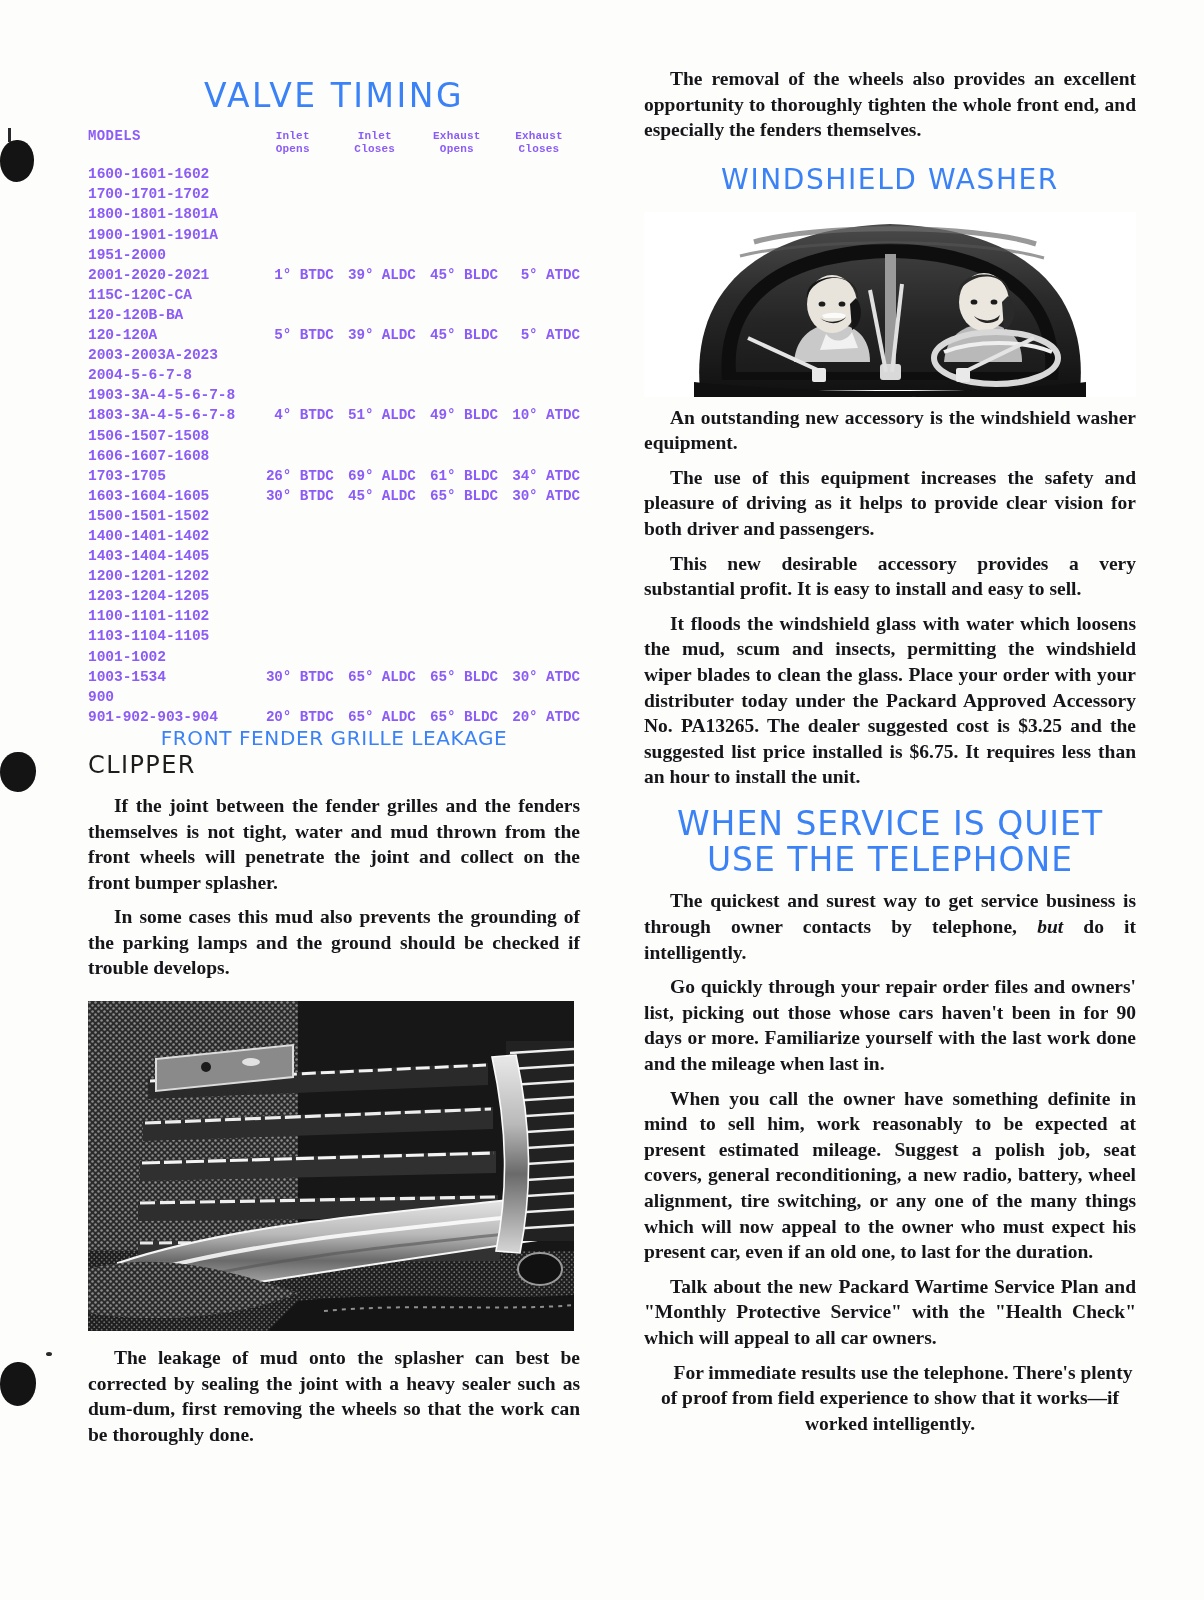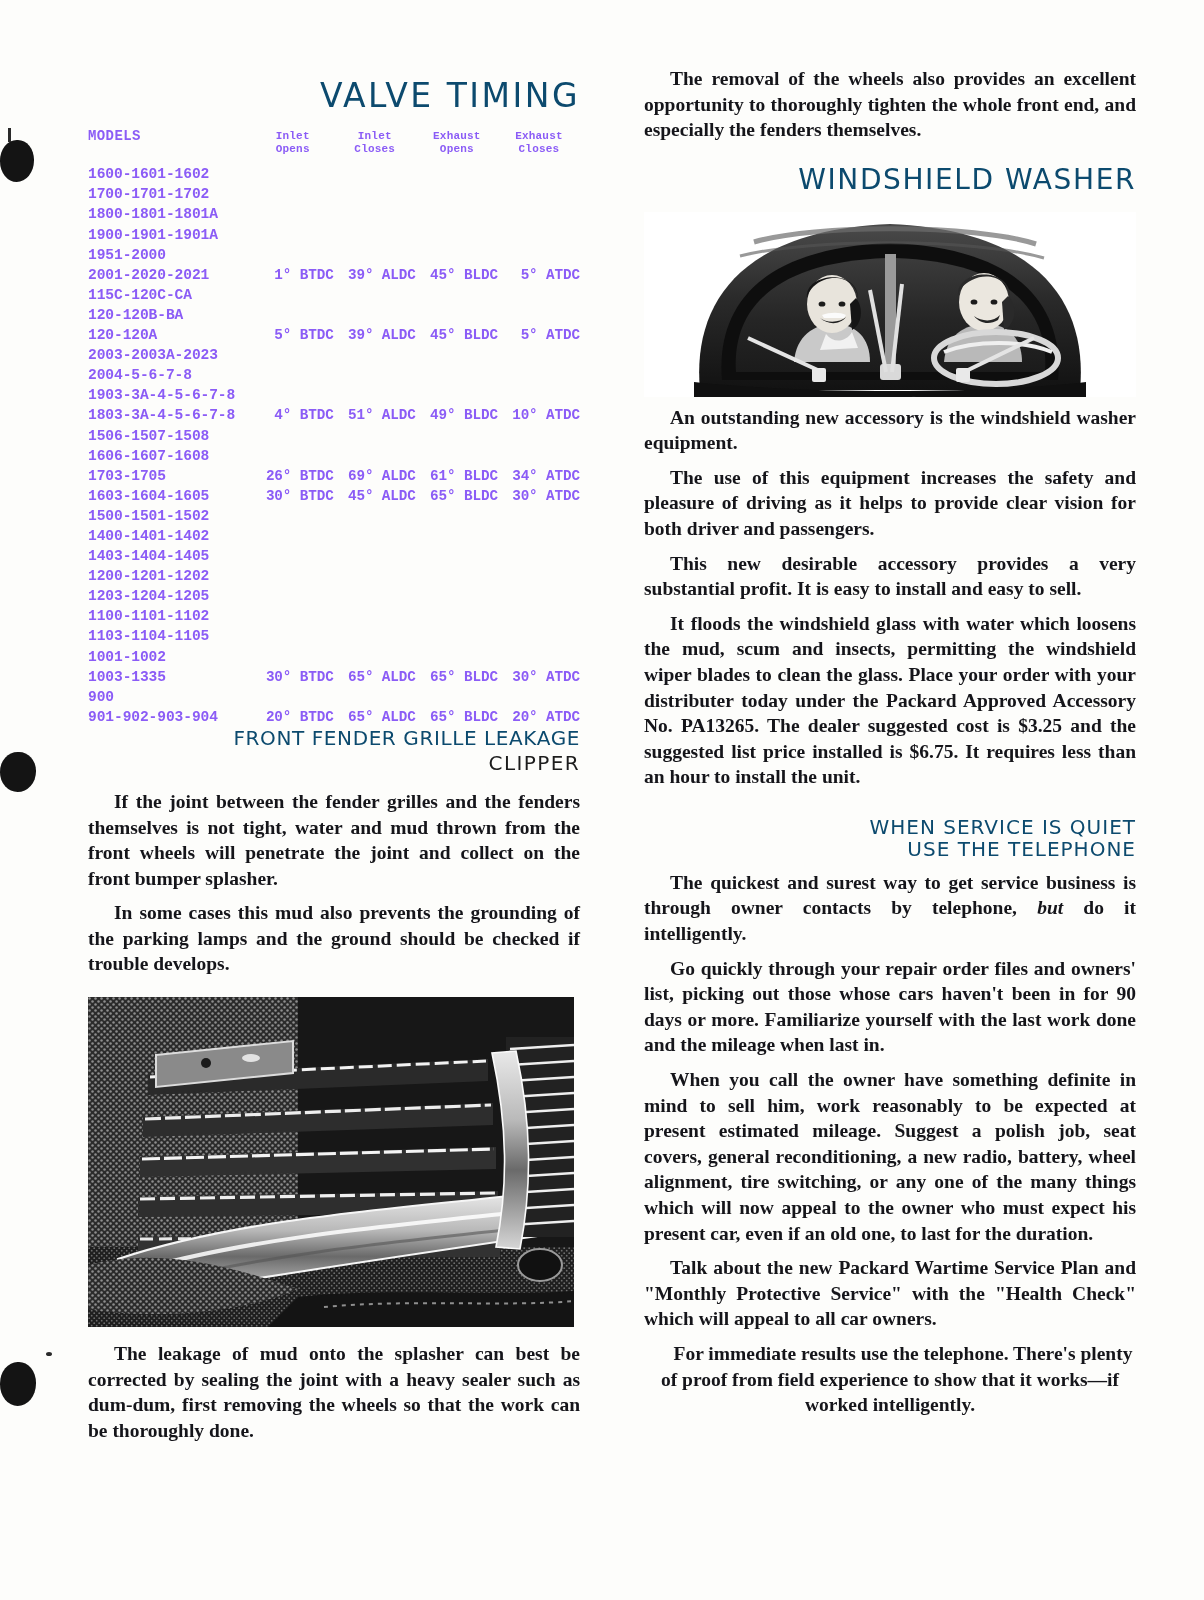--- a/index.html
+++ b/index.html
@@ -45,36 +45,36 @@
     top: 66px;
   }
   .col-left  { left: 88px;  width: 492px; }
   .col-right { left: 644px; width: 492px; }
 
   
   .h-main {
     font-family: "DejaVu Sans", sans-serif;
     font-weight: 400;
     letter-spacing: 2.0px;
-    text-align: right;
-    color: #0c4a6e;
+    text-align: center;
+    color: #3b82f6;
     line-height: 1.1;
   }
   .h-valve    { font-size: 33px; margin: 12px 0 16px 0; letter-spacing: 2.5px; }
   .h-fender   { font-size: 20px; margin: 0 0 2px 0; letter-spacing: 0.6px; }
   .h-sub      {
     font-family: "DejaVu Sans", sans-serif;
-    font-size: 20px;
-    text-align: right;
+    font-size: 24px;
+    text-align: left;
     letter-spacing: 1.4px;
     margin: 0 0 14px 0;
     color: #1d1d1d;
   }
   .h-wash     { font-size: 28px; margin: 22px 0 16px 0; letter-spacing: 1.6px; }
-  .h-phone    { font-size: 20px; margin: 26px 0 10px 0; letter-spacing: 1.0px; }
+  .h-phone    { font-size: 33px; margin: 16px 0 10px 0; letter-spacing: 1.0px; }
 
   
   p.body {
     font-family: "Liberation Serif", serif;
     font-size: 19.5px;
     line-height: 25.6px;
     text-align: justify;
     text-justify: inter-word;
     margin: 0;
     text-indent: 26px;
@@ -354,21 +354,21 @@
             <td class="val"></td>
           </tr>
           <tr>
             <td class="model">1001-1002</td>
             <td class="val"></td>
             <td class="val"></td>
             <td class="val"></td>
             <td class="val"></td>
           </tr>
           <tr>
-            <td class="model">1003-1335</td>
+            <td class="model">1003-1534</td>
             <td class="val">30° BTDC</td>
             <td class="val">65° ALDC</td>
             <td class="val">65° BLDC</td>
             <td class="val">30° ATDC</td>
           </tr>
           <tr>
             <td class="model">900</td>
             <td class="val"></td>
             <td class="val"></td>
             <td class="val"></td>

